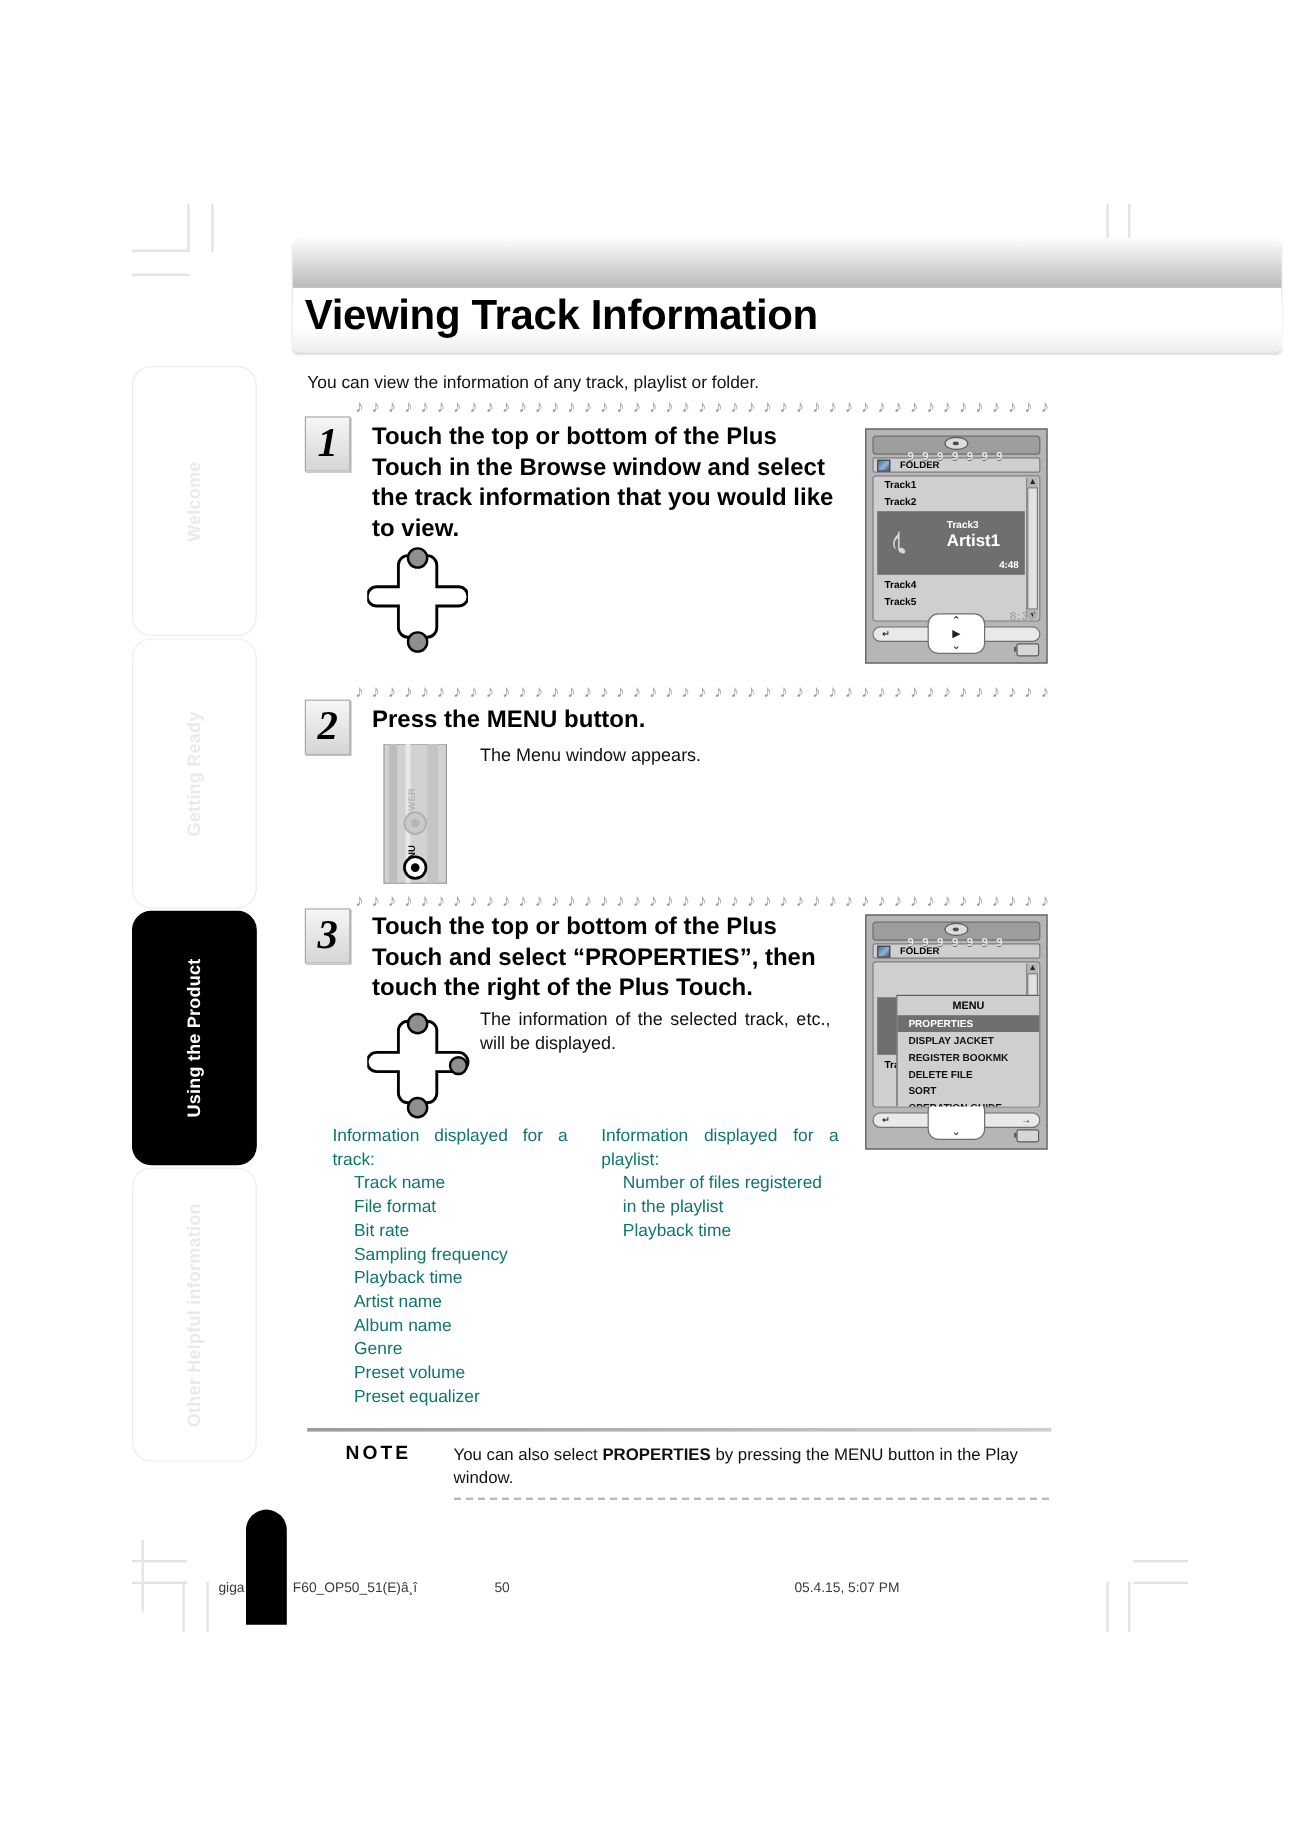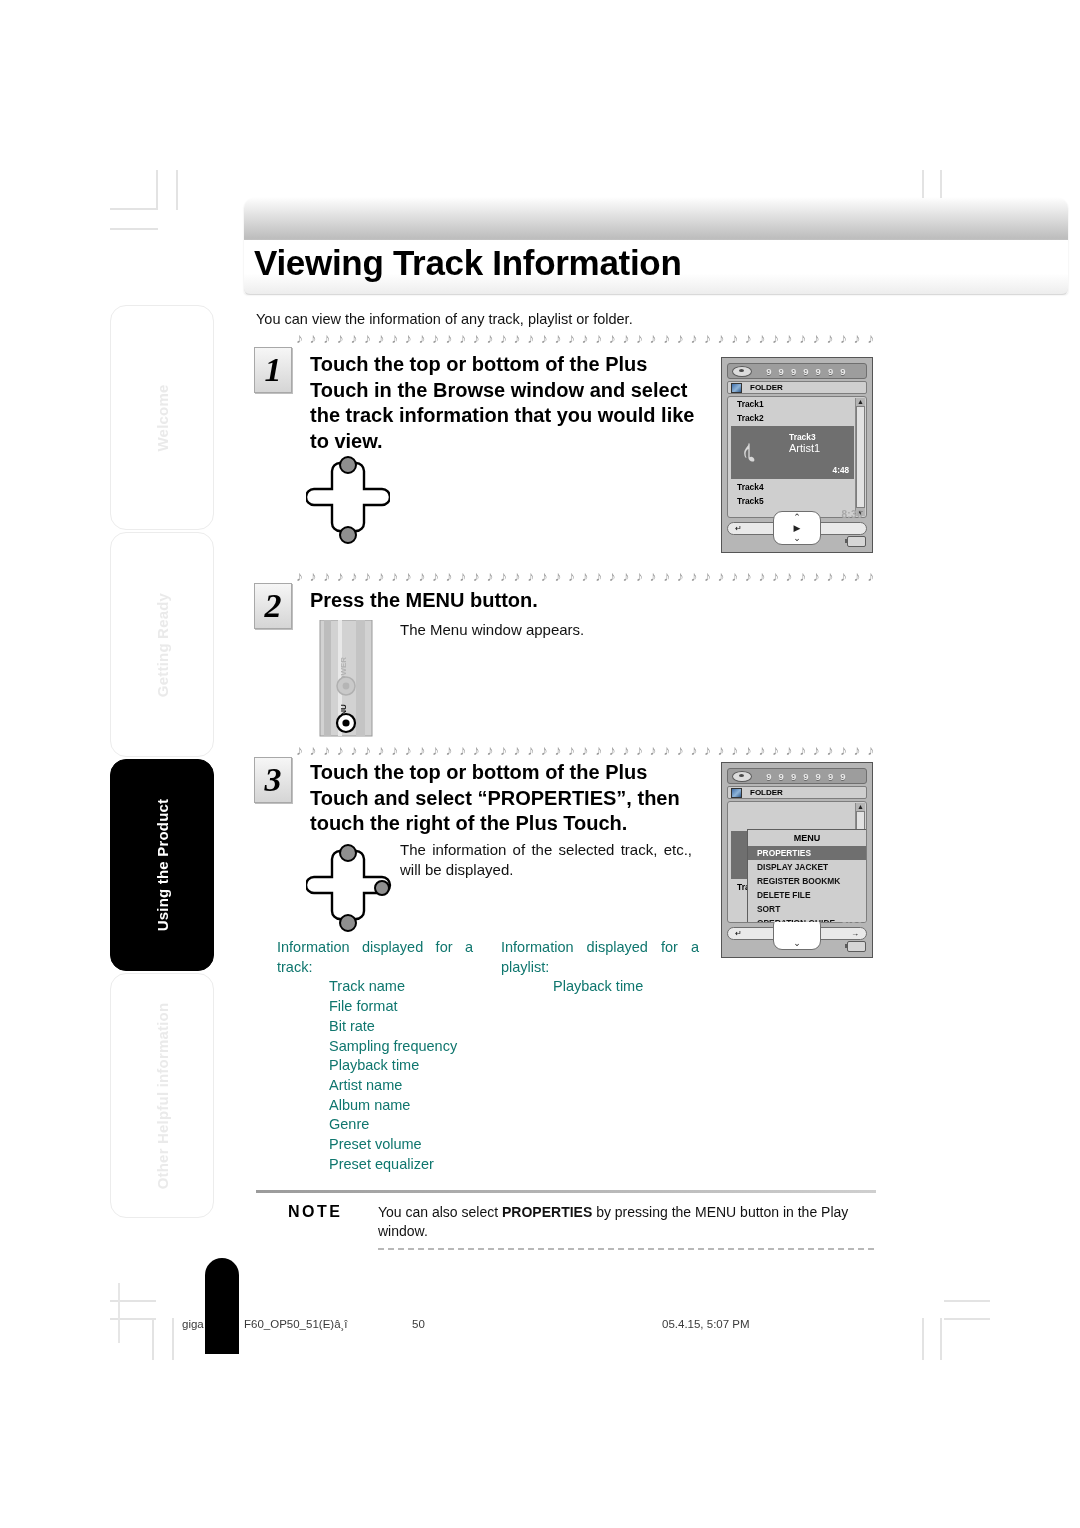--- a/index.html
+++ b/index.html
@@ -126,20 +126,21 @@
     color:#000;
   }
   .dev-status {
     height:16px;
     background:#9d9d9d;
     border:1px solid #6f6f6f;
     border-radius:3px;
     display:flex; align-items:center;
     padding:0 4px;
     box-sizing:border-box;
+    flex-direction:column;
   }
   .disc-icon {
     width:18px; height:9px;
     background:#dcdcdc;
     border:1px solid #5a5a5a;
     border-radius:50%;
     position:relative;
     flex:none;
   }
   .disc-icon::after {
@@ -190,21 +191,21 @@
     height:53px;
     position:relative;
     color:#fff;
   }
   .sel-card .note-glyph {
     position:absolute; left:10px; top:8px;
     font-size:33px; line-height:1; color:#d8d8d8;
     transform:scaleX(-1);
   }
   .sel-card .t1 { position:absolute; left:58px; top:6px; font-weight:bold; font-size:8.4px; }
-  .sel-card .t2 { position:absolute; left:58px; top:16px; font-weight:normal; font-size:11px; }
+  .sel-card .t2 { position:absolute; left:58px; top:16px; font-weight:bold; font-size:14px; }
   .sel-card .dur { position:absolute; right:5px; bottom:4px; font-weight:bold; font-size:8.2px; }
   .scrollbar {
     position:absolute; right:1px; top:1px; bottom:1px; width:9px;
     background:#b4b4b4; border-left:1px solid #8a8a8a;
     display:flex; flex-direction:column; align-items:center;
   }
   .sb-arrow { font-size:7px; line-height:7px; color:#222; }
   .sb-thumb { flex:1; width:7px; background:#e2e2e2; border:1px solid #7d7d7d; margin:1px 0; }
 
   
@@ -264,21 +265,21 @@
   }
   .batt::after {
     content:""; position:absolute; left:-3px; top:2px;
     width:2px; height:4px; background:#5c5c5c;
   }
 
   
   .info-col { position:absolute; font-size:14.5px; color:#0f766e; line-height:1.36; }
   .info-head { text-align:justify; }
   .info-items { margin:0; padding:0 0 0 18px; list-style:none; }
-  .info-items li { white-space:normal;margin-left:34px; }
+  .info-items li { white-space:normal; }
   .info-items li.just { text-align:justify; }
 
   
   .note-rule-top { position:absolute; left:256px; top:1190px; width:620px; height:3px;
     background:linear-gradient(to right,#9b9b9b,#cfcfcf); }
   .note-label { position:absolute; left:288px; top:1203px; font-size:16px; font-weight:bold;
     letter-spacing:2.5px; color:#000; }
   .note-body { position:absolute; left:378px; top:1203px; width:498px; font-size:14px; color:#111; line-height:1.33; }
   .note-rule-bot { position:absolute; left:378px; top:1248px; width:498px; height:2px;
     background:repeating-linear-gradient(to right,#b8b8b8 0 6px, transparent 6px 10px); }
@@ -479,20 +480,21 @@
       <li>Album name</li>
       <li>Genre</li>
       <li>Preset volume</li>
       <li>Preset equalizer</li>
     </ul>
   </div>
 
   <div class="info-col" style="left:501px; top:938px; width:198px;">
     <div class="info-head">Information displayed for a playlist:</div>
     <ul class="info-items">
+      <li>Number of files registered in the playlist</li>
       <li>Playback time</li>
     </ul>
   </div>
 
   <div class="note-rule-top"></div>
   <div class="note-label">NOTE</div>
   <div class="note-body">
     <span>You can also select </span><span style="font-weight:bold;">PROPERTIES</span><span> by pressing the MENU button in the Play window.</span>
   </div>
   <div class="note-rule-bot"></div>

